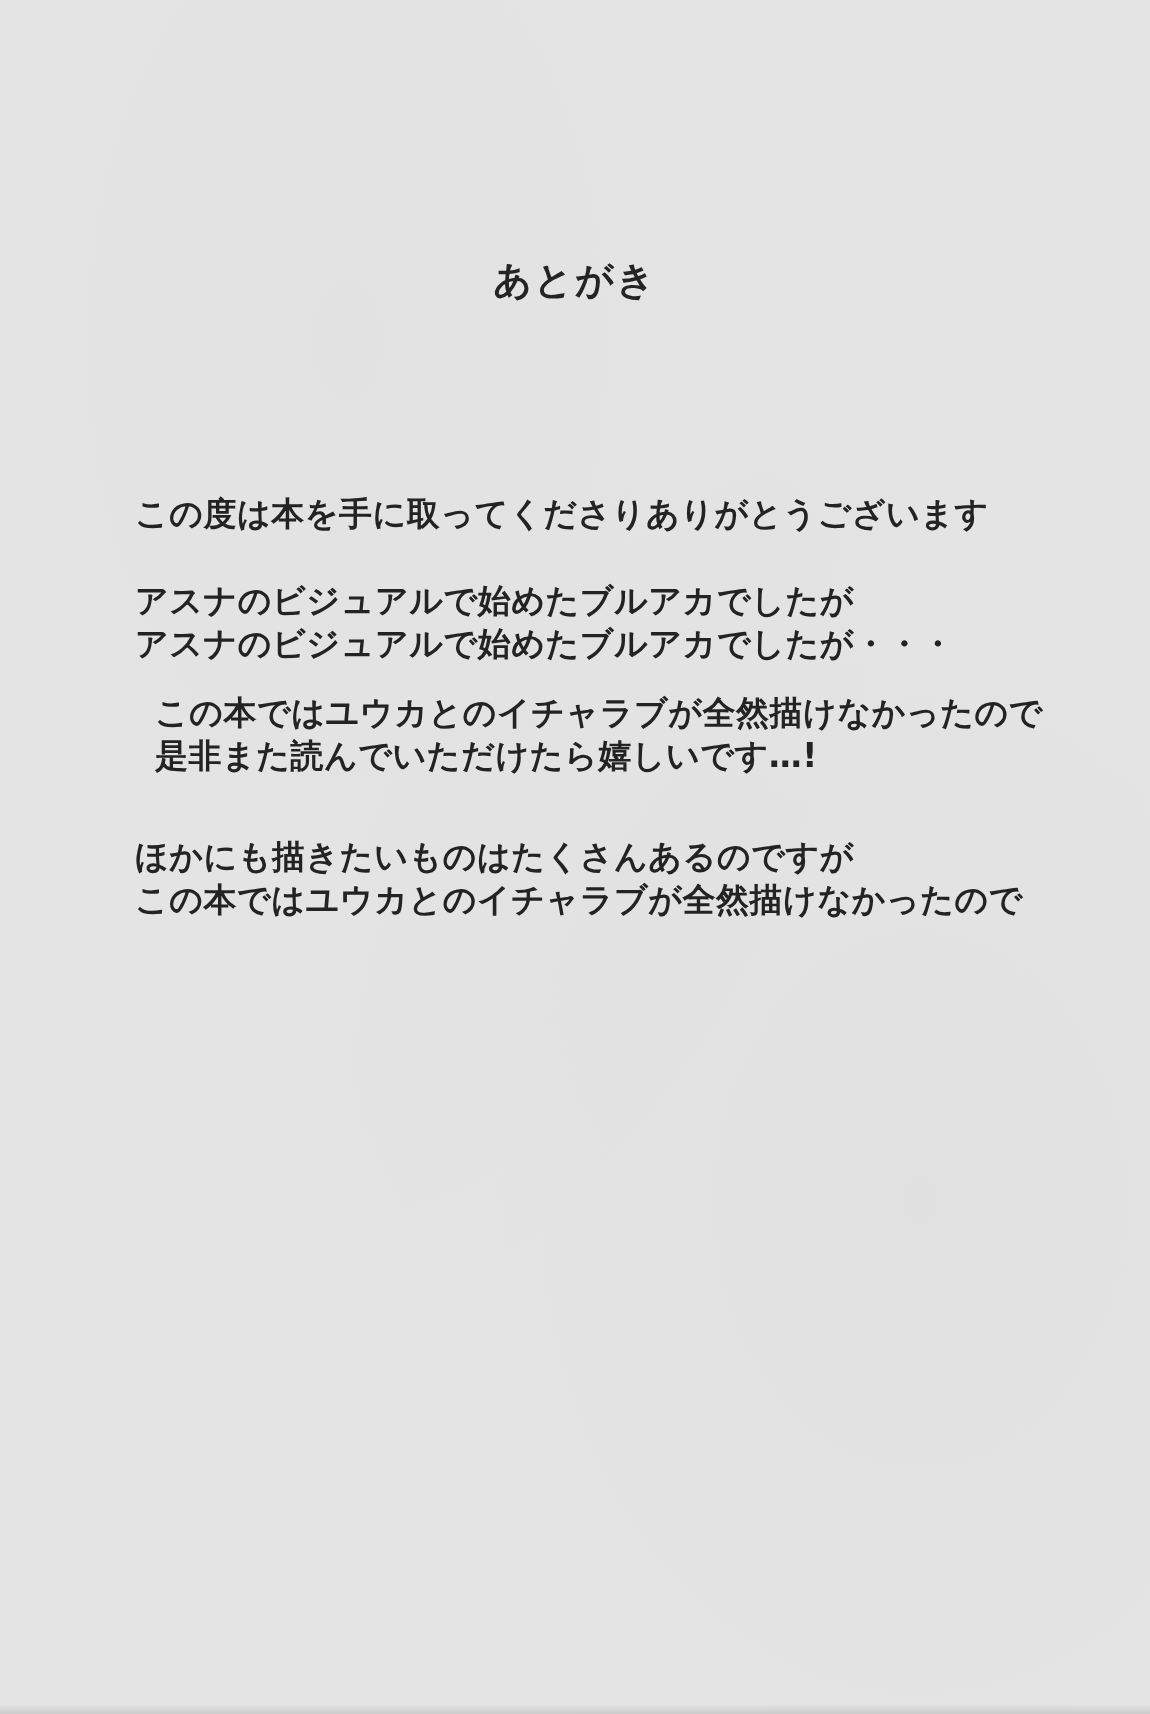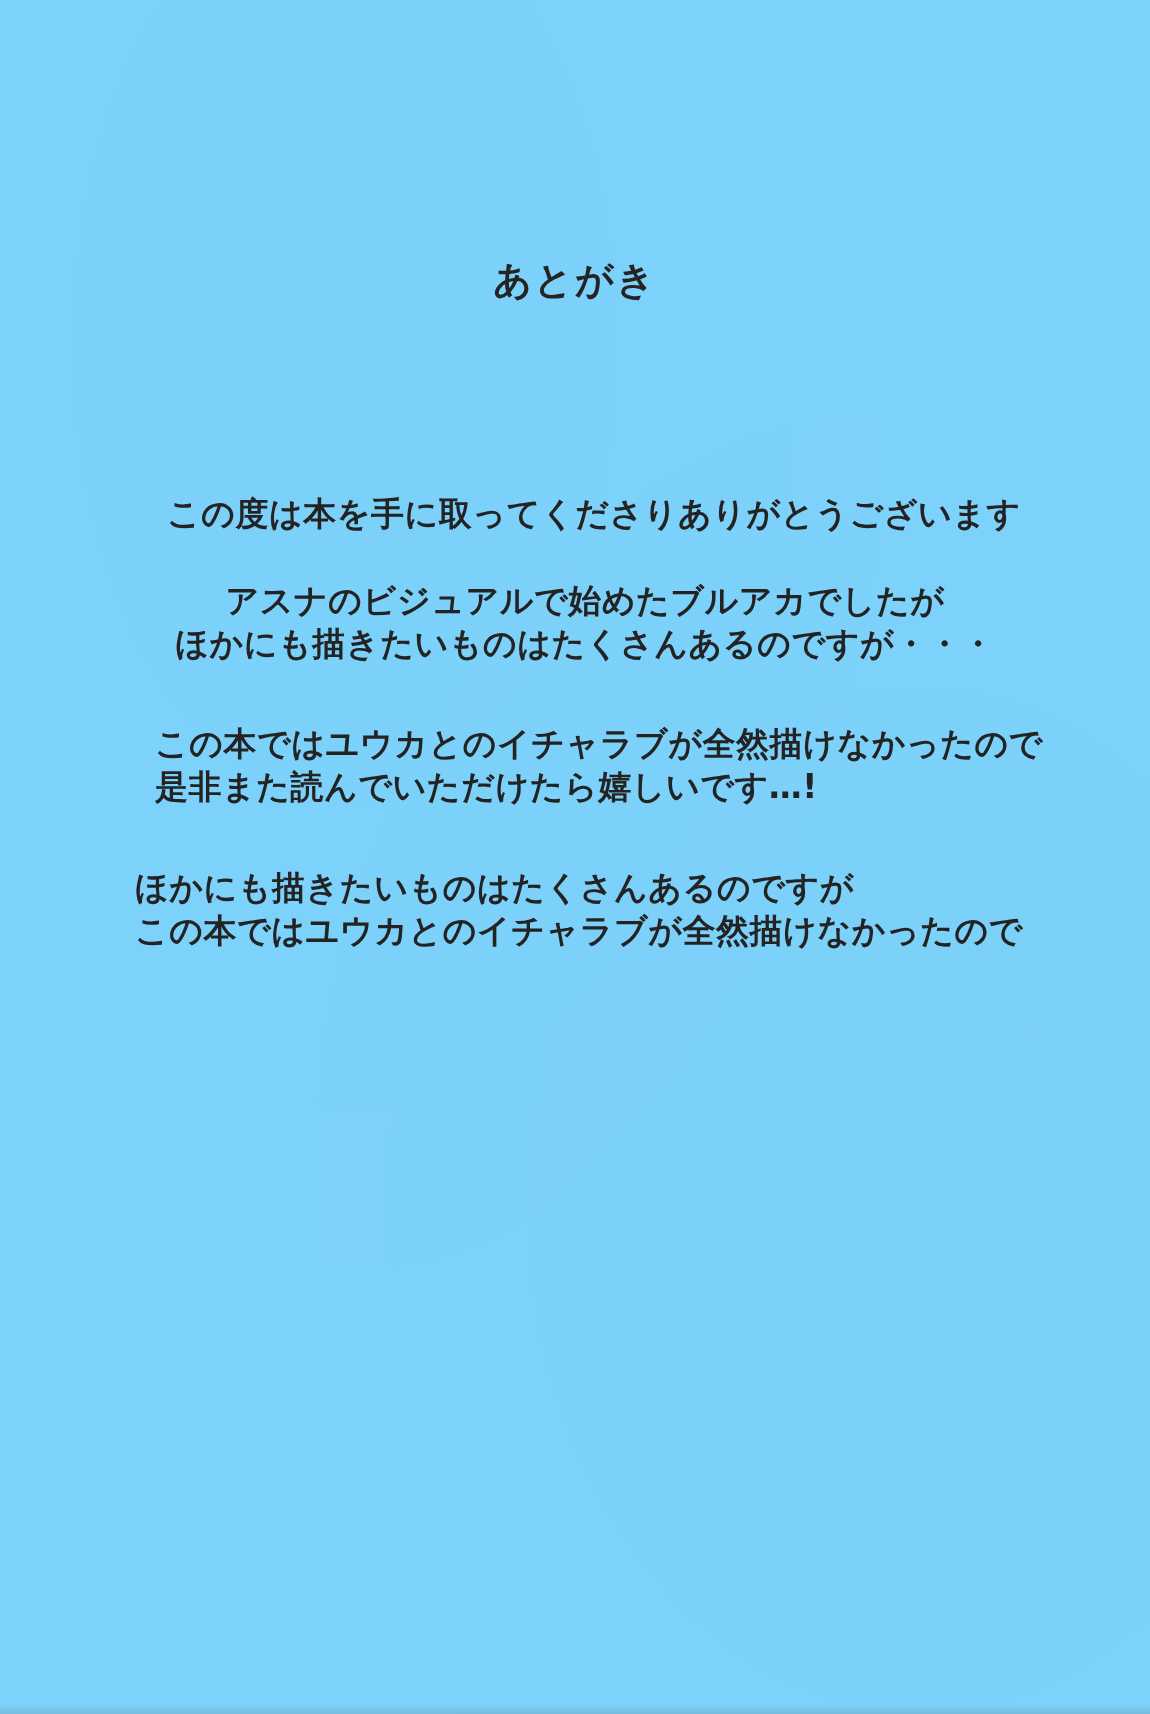--- a/index.html
+++ b/index.html
@@ -3,21 +3,21 @@
 <meta charset="utf-8">
 <style>
   html, body {
     margin: 0;
     padding: 0;
   }
   .scan-page {
     position: relative;
     width: 1150px;
     height: 1714px;
-    background: #7dd3fc;
+    background: #e5e5e5;
     overflow: hidden;
     font-family: "DejaVu Sans", sans-serif;
     color: #1f1f1f;
   }
   
   .scan-page::before {
     content: "";
     position: absolute;
     inset: 0;
     background:
@@ -38,22 +38,22 @@
   }
   .afterword-body {
     position: absolute;
     top: 492px;
     left: 135px;
     width: 900px;
   }
   .paragraph {
     margin: 0;
   }
-  .paragraph:nth-child(1) { margin-bottom: 44px; margin-left: 32px; }
-  .paragraph:nth-child(2) { margin-bottom: 57px; text-align: center; }
+  .paragraph:nth-child(1) { margin-bottom: 44px; }
+  .paragraph:nth-child(2) { margin-bottom: 26px; }
   .paragraph:nth-child(3) { margin-bottom: 58px; margin-left: 20px; }
   .paragraph:nth-child(4) { margin-bottom: 38px; }
   .line {
     font-size: 33px;
     font-weight: 700;
     line-height: 43px;
     letter-spacing: 0.5px;
     white-space: nowrap;
     color: #232323;
   }
@@ -73,21 +73,21 @@
 
 <div class="scan-page">
   <div class="page-title">あとがき</div>
 
   <div class="afterword-body">
       <div class="paragraph">
         <div class="line">この度は本を手に取ってくださりありがとうございます</div>
       </div>
       <div class="paragraph">
         <div class="line">アスナのビジュアルで始めたブルアカでしたが</div>
-        <div class="line">ほかにも描きたいものはたくさんあるのですが・・・</div>
+        <div class="line">アスナのビジュアルで始めたブルアカでしたが・・・</div>
       </div>
       <div class="paragraph">
         <div class="line">この本ではユウカとのイチャラブが全然描けなかったので</div>
         <div class="line">是非また読んでいただけたら嬉しいです…!</div>
       </div>
       <div class="paragraph">
         <div class="line">ほかにも描きたいものはたくさんあるのですが</div>
         <div class="line">この本ではユウカとのイチャラブが全然描けなかったので</div>
       </div>
     </div>

